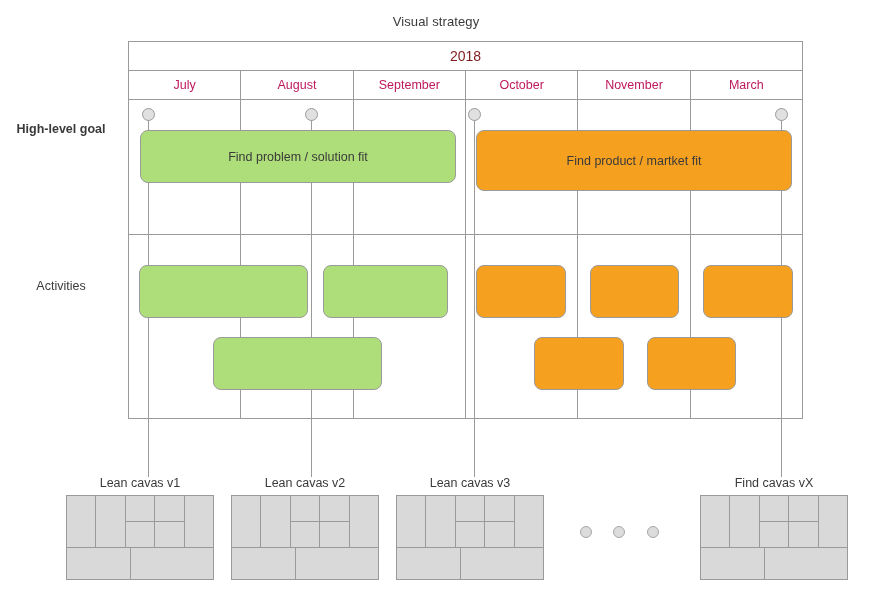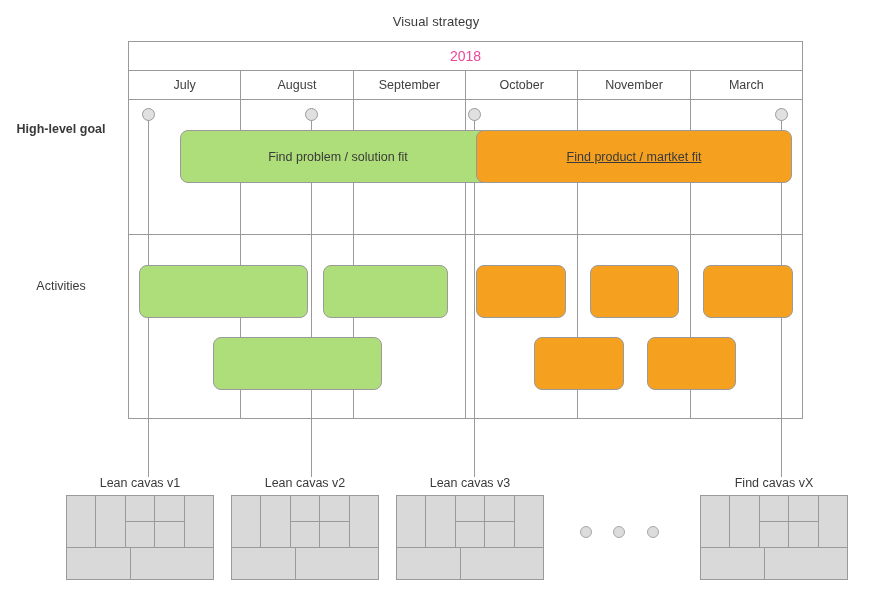--- a/index.html
+++ b/index.html
@@ -38,37 +38,37 @@
     box-sizing: border-box;
   }
   #year-row {
     left: 0; top: 0;
     width: 100%; height: 29px;
     line-height: 29px;
     text-align: center;
     font-size: 14px;
     border-bottom: 1px solid #9a9a9a;
     box-sizing: border-box;
-    color: #ec4899;
+    color: #7f1d1d;
   }
   #month-row {
     left: 0; top: 29px;
     width: 100%; height: 29px;
     border-bottom: 1px solid #9a9a9a;
     box-sizing: border-box;
     display: flex;
   }
   .month-cell {
     flex: 1 1 0;
     line-height: 28px;
     text-align: center;
     font-size: 12.5px;
     border-right: 1px solid #9a9a9a;
     box-sizing: border-box;
-    color: #404040;
+    color: #be185d;
   }
   .month-cell:last-child { border-right: none; }
 
   
   #goal-band, #activity-band {
     left: 0;
     width: 100%;
     box-sizing: border-box;
     display: flex;
   }
@@ -196,24 +196,24 @@
       <div class="abs milestone-line" style="left: 148px; height: 359px;"></div>
       <div class="abs milestone-dot" style="left: 142px;"></div>
       <div class="abs milestone-line" style="left: 311px; height: 359px;"></div>
       <div class="abs milestone-dot" style="left: 305px;"></div>
       <div class="abs milestone-line" style="left: 474px; height: 359px;"></div>
       <div class="abs milestone-dot" style="left: 468px;"></div>
       <div class="abs milestone-line" style="left: 781px; height: 359px;"></div>
       <div class="abs milestone-dot" style="left: 775px;"></div>
     </div>
   <div id="bar-layer">
-      <div class="abs bar" style="left: 140px; top: 130px; width: 316px; height: 53px; background: rgb(174, 222, 121); margin-left: 40px;">
+      <div class="abs bar" style="left: 140px; top: 130px; width: 316px; height: 53px; background: rgb(174, 222, 121);">
         <span class="bar-label">Find problem / solution fit</span>
       </div>
-      <div class="abs bar" style="left: 476px; top: 130px; width: 316px; height: 53px; background: rgb(246, 160, 32); text-decoration: underline;">
+      <div class="abs bar" style="left: 476px; top: 130px; width: 316px; height: 61px; background: rgb(246, 160, 32);">
         <span class="bar-label">Find product / martket fit</span>
       </div>
       <div class="abs bar" style="left: 139px; top: 265px; width: 169px; height: 53px; background: rgb(174, 222, 121);">
         <span class="bar-label"></span>
       </div>
       <div class="abs bar" style="left: 323px; top: 265px; width: 125px; height: 53px; background: rgb(174, 222, 121);">
         <span class="bar-label"></span>
       </div>
       <div class="abs bar" style="left: 213px; top: 337px; width: 169px; height: 53px; background: rgb(174, 222, 121);">
         <span class="bar-label"></span>

